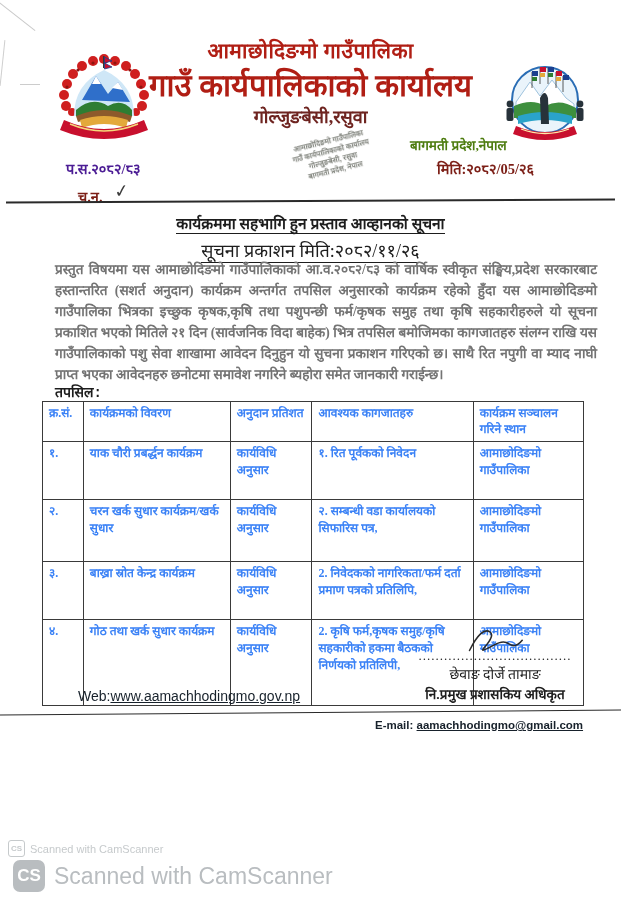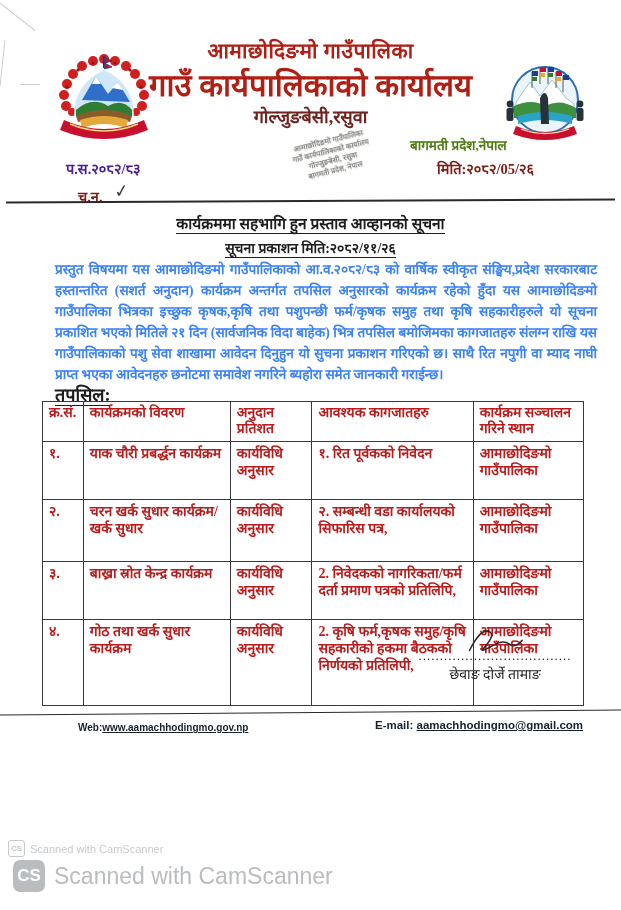--- a/index.html
+++ b/index.html
@@ -36,30 +36,30 @@
     transform:rotate(-8deg);font-family:"DejaVu Sans",sans-serif;}
   .date{top:158px;left:437px;font-size:14.5px;font-weight:700;color:#7c1f17;}
 
   .rule-top{top:200px;left:6px;width:609px;height:0;
     border-top:2.5px solid #2a2a2a;transform:rotate(-.3deg);}
 
   
   .title{top:212px;left:0;width:100%;text-align:center;font-size:15.5px;
     font-weight:700;}
   .title span, .subtitle span{border-bottom:1.5px solid #1d1d1d;padding-bottom:1px;}
-  .subtitle{top:238px;left:0;width:100%;text-align:center;font-size:14px;
-    font-weight:700;}
+  .subtitle{top:238px;left:0;width:100%;text-align:center;font-size:18px;
+    font-weight:400;}
   .bodytext{top:260px;left:55px;width:542px;font-size:13.6px;line-height:20.9px;
-    text-align:justify;font-weight:700;color:#3b82f6;}
-  .tapasil{top:382px;left:55px;font-size:18px;font-weight:700;}
+    text-align:justify;font-weight:700;color:#737373;}
+  .tapasil{top:382px;left:55px;font-size:14px;font-weight:700;font-family:Liberation Mono, monospace;}
   .tapasil span{border-bottom:1.5px solid #1d1d1d;}
 
   
   .doc-table{top:401px;left:42px;width:542px;border-collapse:collapse;
-    font-size:14px;font-weight:700;color:#b91c1c;table-layout:fixed;}
+    font-size:12px;font-weight:700;color:#3b82f6;table-layout:fixed;}
   .doc-table th,.doc-table td{border:1.6px solid #3a3a3a;vertical-align:top;
     text-align:left;padding:3px 6px 4px 6px;line-height:17px;font-weight:700;}
   .doc-table th{line-height:16px;}
   .col-sn{width:40px;}
   .col-desc{width:144px;}
   .col-grant{width:80px;}
   .col-docs{width:158px;}
   .col-place{width:108px;}
   .row-1 td{height:50px;}
   .row-2 td{height:54px;}
@@ -69,21 +69,21 @@
   
   .sig-wrap{top:625px;left:400px;width:190px;text-align:center;}
   .sig-squiggle{height:34px;margin-bottom:-12px;}
   .sig-dots{font-size:13px;letter-spacing:1px;color:#2a2a2a;line-height:10px;}
   .sig-name{font-size:14px;font-weight:400;margin-top:3px;}
   .sig-title{font-size:13.5px;font-weight:700;margin-top:2px;}
 
   
   .rule-bottom{top:712px;left:0;width:621px;height:0;
     border-top:1.6px solid #2a2a2a;transform:rotate(-.45deg);}
-  .footer-web{top:722px;left:78px;font-size:10px;font-weight:700;
+  .footer-web{top:688px;left:78px;font-size:14px;font-weight:400;
     font-family:"Liberation Sans","DejaVu Sans",sans-serif;color:#17212b;}
   .footer-email{top:719px;left:352px;font-size:11.5px;font-weight:700;
     font-family:"Liberation Sans","DejaVu Sans",sans-serif;color:#17212b;margin-left:23px;}
   .u{text-decoration:underline;}
 
   
   .bleed1{top:92px;left:-4px;width:90px;transform:rotate(78deg);
     transform-origin:left top;color:#9a9a9a;opacity:.65;font-size:11px;
     font-weight:700;}
   .bleed2{top:288px;left:-8px;width:90px;transform:rotate(82deg);
@@ -282,20 +282,21 @@
   </tr>
 </tbody>
   </table>
 
 <div class="abs sig-wrap">
   <svg class="sig-squiggle" viewBox="0 0 120 40">
     <path d="M30 30 Q44 2 54 8 Q60 12 48 26 Q40 34 58 24 Q70 17 76 22 Q84 28 92 18" fill="none" stroke="#2b2b2b" stroke-width="1.8" stroke-linecap="round"></path>
   </svg>
   <div class="sig-dots">....................................</div>
   <div class="sig-name">छेवाङ दोर्जे तामाङ</div>
+  <div class="sig-title">नि.प्रमुख प्रशासकिय अधिकृत</div>
 </div>
 
 <div class="abs rule-bottom"></div>
 <div class="abs footer-web">
   <span>Web:</span><span class="u">www.aamachhodingmo.gov.np</span>
 </div>
 <div class="abs footer-email">
   <span>E-mail: </span><span class="u">aamachhodingmo@gmail.com</span>
 </div>
 

